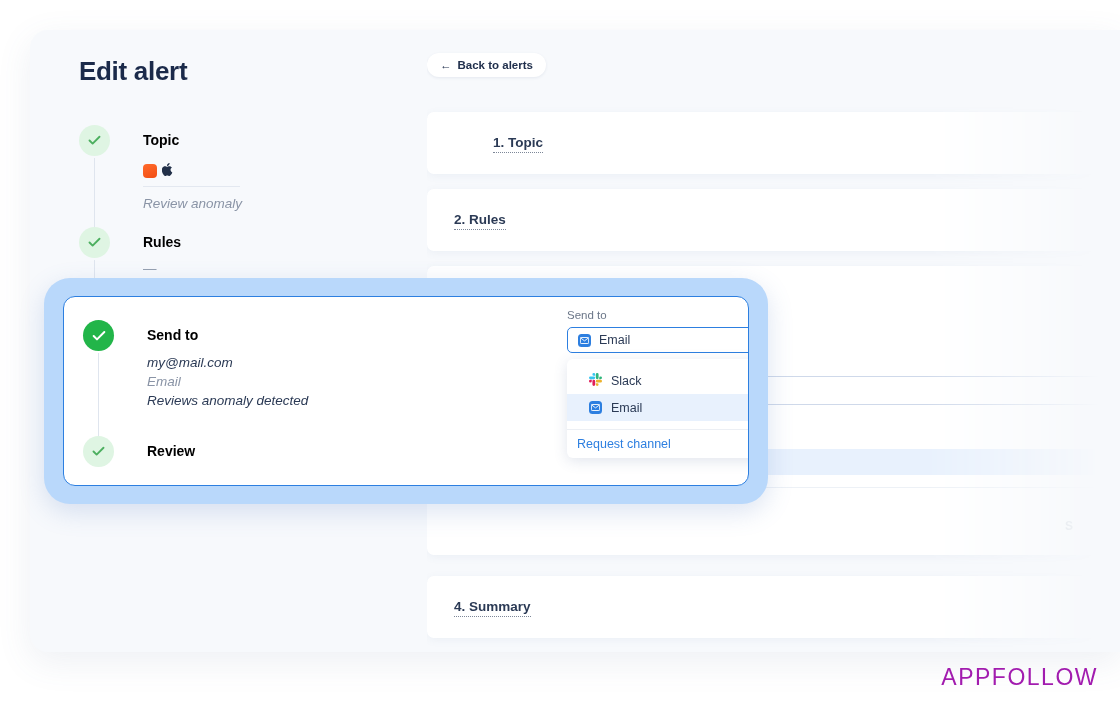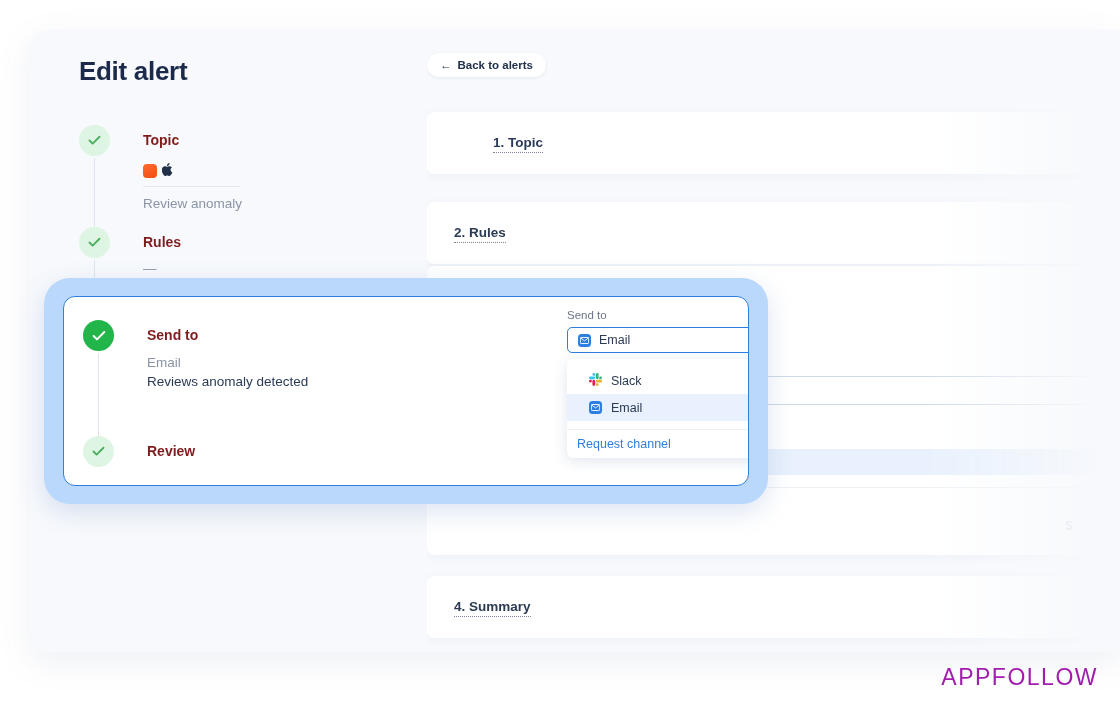--- a/index.html
+++ b/index.html
@@ -76,29 +76,30 @@
     left: 15px;
     top: 33px;
     bottom: -6px;
     width: 1px;
     background: #dfe5ee;
   }
 
   .step-title {
     font-size: 14px;
     font-weight: bold;
-    color: #7f1d1d;
+    color: #000000;
     line-height: 31px;
     margin-bottom: 2px;
   }
 
   .step-sub {
     font-size: 13.5px;
     color: #8a94a6;
     line-height: 19px;
+    font-style: italic;
   }
   .step-sub.dark { color: #2b3a55; }
 
   .topic-apps {
     display: flex;
     align-items: center;
     gap: 5px;
     padding: 4px 0 6px;
     border-bottom: 1px solid #e3e8f0;
     width: 97px;
@@ -164,21 +165,21 @@
     font-size: 13.5px;
     font-weight: bold;
     color: #2b3a55;
     border-bottom: 1.5px dotted #7d8798;
     padding-bottom: 2px;
     white-space: nowrap;
   }
 
   #card1 { top: 82px; height: 62px; }
   #card1 .step-card-label { top: 23px; margin-left: 39px; }
-  #card2 { top: 172px; height: 62px; }
+  #card2 { top: 159px; height: 62px; }
   #card2 .step-card-label { top: 23px; }
   #card3 { top: 236px; height: 289px; }
   #card3 .step-card-label { top: 23px; }
   #card4 { top: 546px; height: 62px; }
   #card4 .step-card-label { top: 23px; }
 
   
   .faint-row {
     position: absolute;
     left: 0;
@@ -388,20 +389,21 @@
       <div class="sp-stepper">
 
         <div class="step" style="min-height:116px;">
           <span class="step-marker active">
             <svg width="16" height="16" viewBox="0 0 24 24" fill="none" stroke="#ffffff" stroke-width="3" stroke-linecap="round" stroke-linejoin="round">
                 <polyline points="20 6 9 17 4 12"></polyline>
               </svg>
           </span>
           <span class="step-line"></span>
           <div class="step-title">Send to</div>
+          <div class="step-sub dark">my@mail.com</div>
           <div class="step-sub">Email</div>
           <div class="step-sub dark">Reviews anomaly detected</div>
         </div>
 
         <div class="step" style="min-height:52px;">
           <span class="step-marker">
             <svg width="15" height="15" viewBox="0 0 24 24" fill="none" stroke="#4caf5f" stroke-width="3" stroke-linecap="round" stroke-linejoin="round">
                 <polyline points="20 6 9 17 4 12"></polyline>
               </svg>
           </span>

